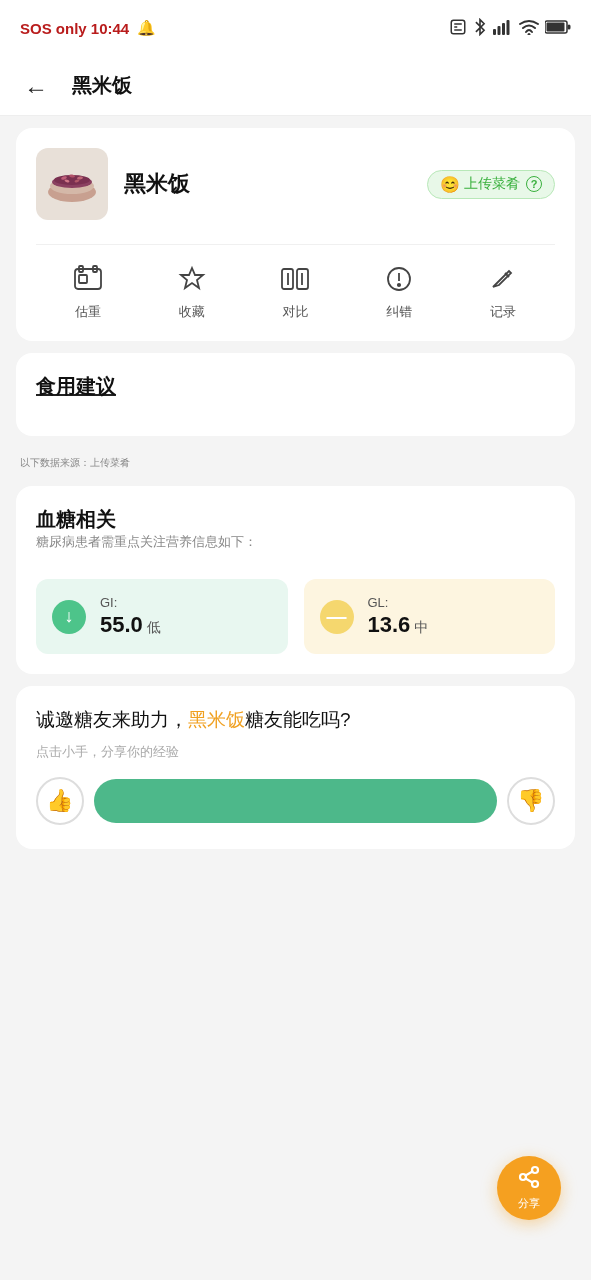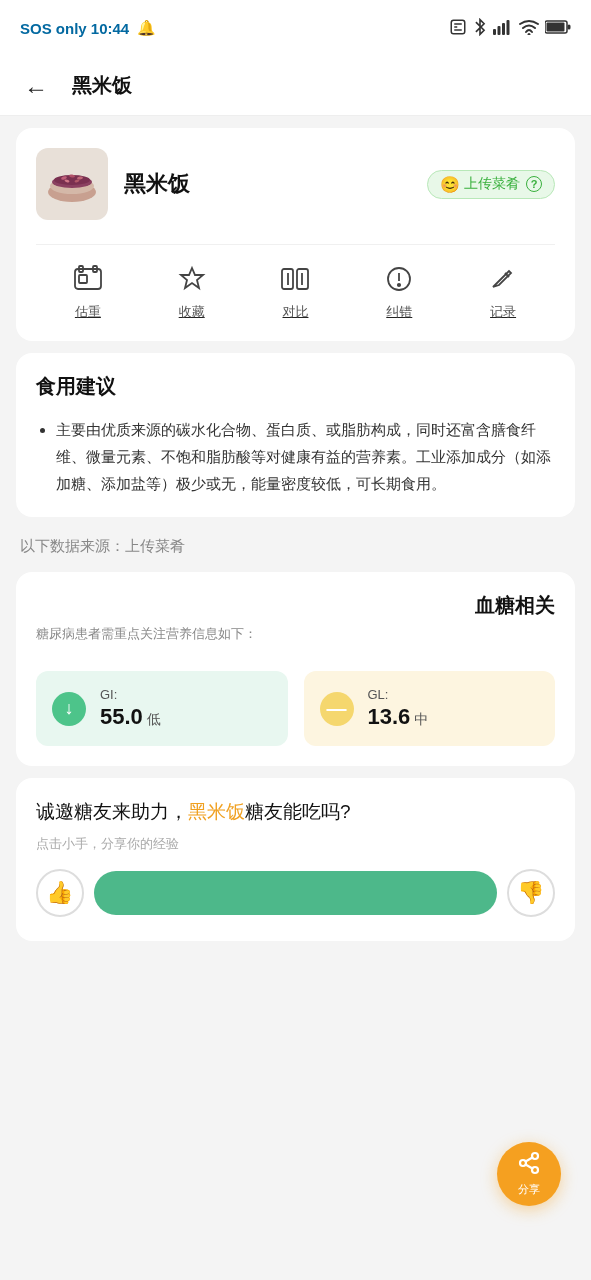--- a/index.html
+++ b/index.html
@@ -18,21 +18,21 @@
       background: #fff;
       height: 56px;
       display: flex;
       align-items: center;
       justify-content: space-between;
       padding: 0 20px;
     }
     .status-left {
       font-size: 15px;
       font-weight: 600;
-      color: #0369a1;
+      color: #b91c1c;
       display: flex;
       align-items: center;
       gap: 8px;
     }
     .status-right {
       display: flex;
       align-items: center;
       gap: 6px;
     }
     .status-icon {
@@ -124,21 +124,20 @@
       margin-left: 2px;
     }
 
     
     .action-row {
       display: flex;
       justify-content: space-around;
       margin-top: 24px;
       padding-top: 16px;
       border-top: 1px solid #f0f0f0;
-      text-decoration: underline;
     }
     .action-item {
       display: flex;
       flex-direction: column;
       align-items: center;
       gap: 6px;
       cursor: pointer;
     }
     .action-icon {
       width: 36px;
@@ -151,57 +150,56 @@
       font-size: 13px;
       color: #555;
     }
 
     
     .section-card {
       background: #fff;
       margin: 12px 16px;
       border-radius: 16px;
       padding: 20px;
+      text-decoration: underline;
     }
     .section-title {
       font-size: 20px;
       font-weight: 700;
       color: #111;
       margin-bottom: 16px;
     }
     .advice-list {
       list-style: disc;
       padding-left: 20px;
     }
     .advice-list li {
       font-size: 15px;
       color: #333;
       line-height: 1.8;
     }
 
     
     .data-source {
       padding: 8px 20px;
-      font-size: 15px;
+      font-size: 10px;
       color: #888;
     }
 
     
     .blood-sugar-card {
       background: #fff;
       margin: 8px 16px;
       border-radius: 16px;
       padding: 20px;
     }
     .blood-sugar-title {
       font-size: 20px;
       font-weight: 700;
       color: #111;
-      margin-bottom: 6px;
-      text-align: right;
     }
     .blood-sugar-sub {
       font-size: 13px;
       color: #888;
       margin-bottom: 28px;
     }
     .gi-gl-row {
       display: flex;
       gap: 16px;
     }
@@ -327,21 +325,21 @@
     }
     .vote-labels {
       display: flex;
       justify-content: space-between;
       margin-top: 6px;
     }
 
     
     .share-fab {
       position: fixed;
-      bottom: 74px;
+      bottom: 60px;
       right: 30px;
       width: 64px;
       height: 64px;
       border-radius: 50%;
       background: #f5a020;
       display: flex;
       flex-direction: column;
       align-items: center;
       justify-content: center;
       color: #fff;
@@ -478,23 +476,20 @@
           <line x1="16" y1="8" x2="20" y2="12"></line>
         </svg>
       </div>
       <span class="action-label">记录</span>
     </div>
   </div>
 </div>
 
 <div class="section-card">
   <div class="section-title">食用建议</div>
-  <ul class="advice-list">
-    <li>主要由优质来源的碳水化合物、蛋白质、或脂肪构成，同时还富含膳食纤维、微量元素、不饱和脂肪酸等对健康有益的营养素。工业添加成分（如添加糖、添加盐等）极少或无，能量密度较低，可长期食用。</li>
-  </ul>
 </div>
 
 <div class="data-source">
   <span>以下数据来源：上传菜肴</span>
 </div>
 
 <div class="blood-sugar-card">
   <div class="blood-sugar-title">血糖相关</div>
   <div class="blood-sugar-sub">糖尿病患者需重点关注营养信息如下：</div>
   <div class="gi-gl-row">

